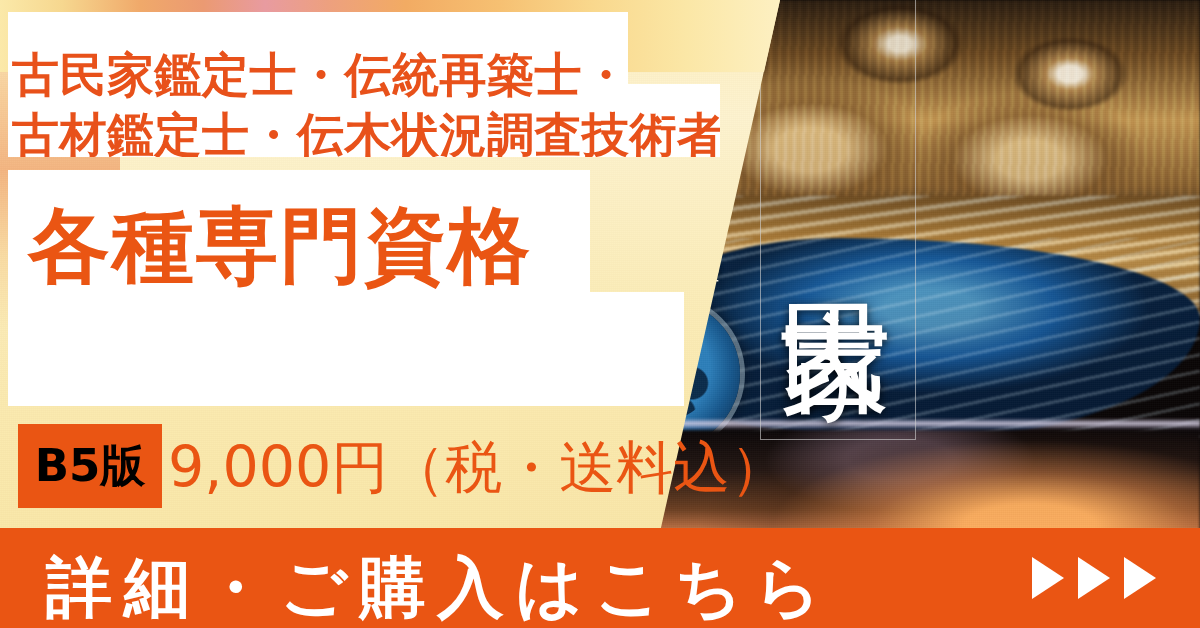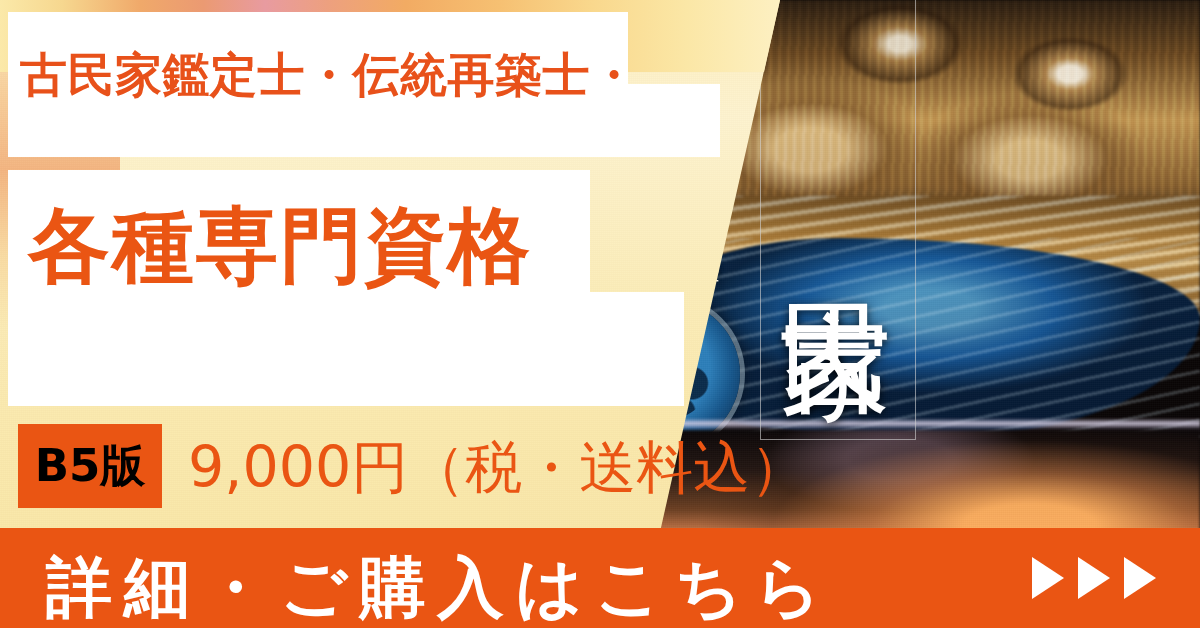--- a/index.html
+++ b/index.html
@@ -172,21 +172,21 @@
   }
 
   
   .card-head{
     position:absolute;left:8px;top:12px;
     width:712px;height:145px;
     background:#ffffff;
     clip-path:polygon(0 0, 620px 0, 620px 72px, 712px 72px, 712px 145px, 0 145px);
   }
   .head-line{
-    position:absolute;left:12px;
+    position:absolute;left:4px;
     color:#e8511a;
     font-weight:700;
     font-size:47px;
     letter-spacing:.5px;
     white-space:nowrap;
     font-family:"DejaVu Sans","Liberation Sans",sans-serif;
   }
   .head-line.l1{top:32px;}
   .head-line.l2{top:92px;}
 
@@ -213,21 +213,21 @@
     position:absolute;left:18px;top:424px;
     width:144px;height:84px;
     background:#ea5513;
     display:flex;align-items:center;justify-content:center;
   }
   .badge span{
     color:#000000;font-weight:700;font-size:45px;letter-spacing:0;
     font-family:"DejaVu Sans","Liberation Sans",sans-serif;
   }
   .price{
-    position:absolute;left:188px;top:430px;
+    position:absolute;left:168px;top:430px;
     color:#ea5513;
     font-size:57px;
     font-weight:400;
     letter-spacing:0;
     white-space:nowrap;
     font-family:"DejaVu Sans","Liberation Sans",sans-serif;
   }
 
   
   .cta{
@@ -276,20 +276,21 @@
   </div>
 
   <div class="cream">
     <div class="cream-left-glow"></div>
     <div class="noise"></div>
   </div>
   <div class="cream-top"></div>
 
   <div class="card-head">
     <div class="head-line l1">古民家鑑定士・伝統再築士・</div>
+    <div class="head-line l2">古材鑑定士・伝木状況調査技術者</div>
   </div>
 
   <div class="card-main">
     <div class="main-line m1">各種専門資格</div>
   </div>
 
   <div class="badge">
     <span>B5版</span>
   </div>
   <div class="price">9,000円（税・送料込）</div>

